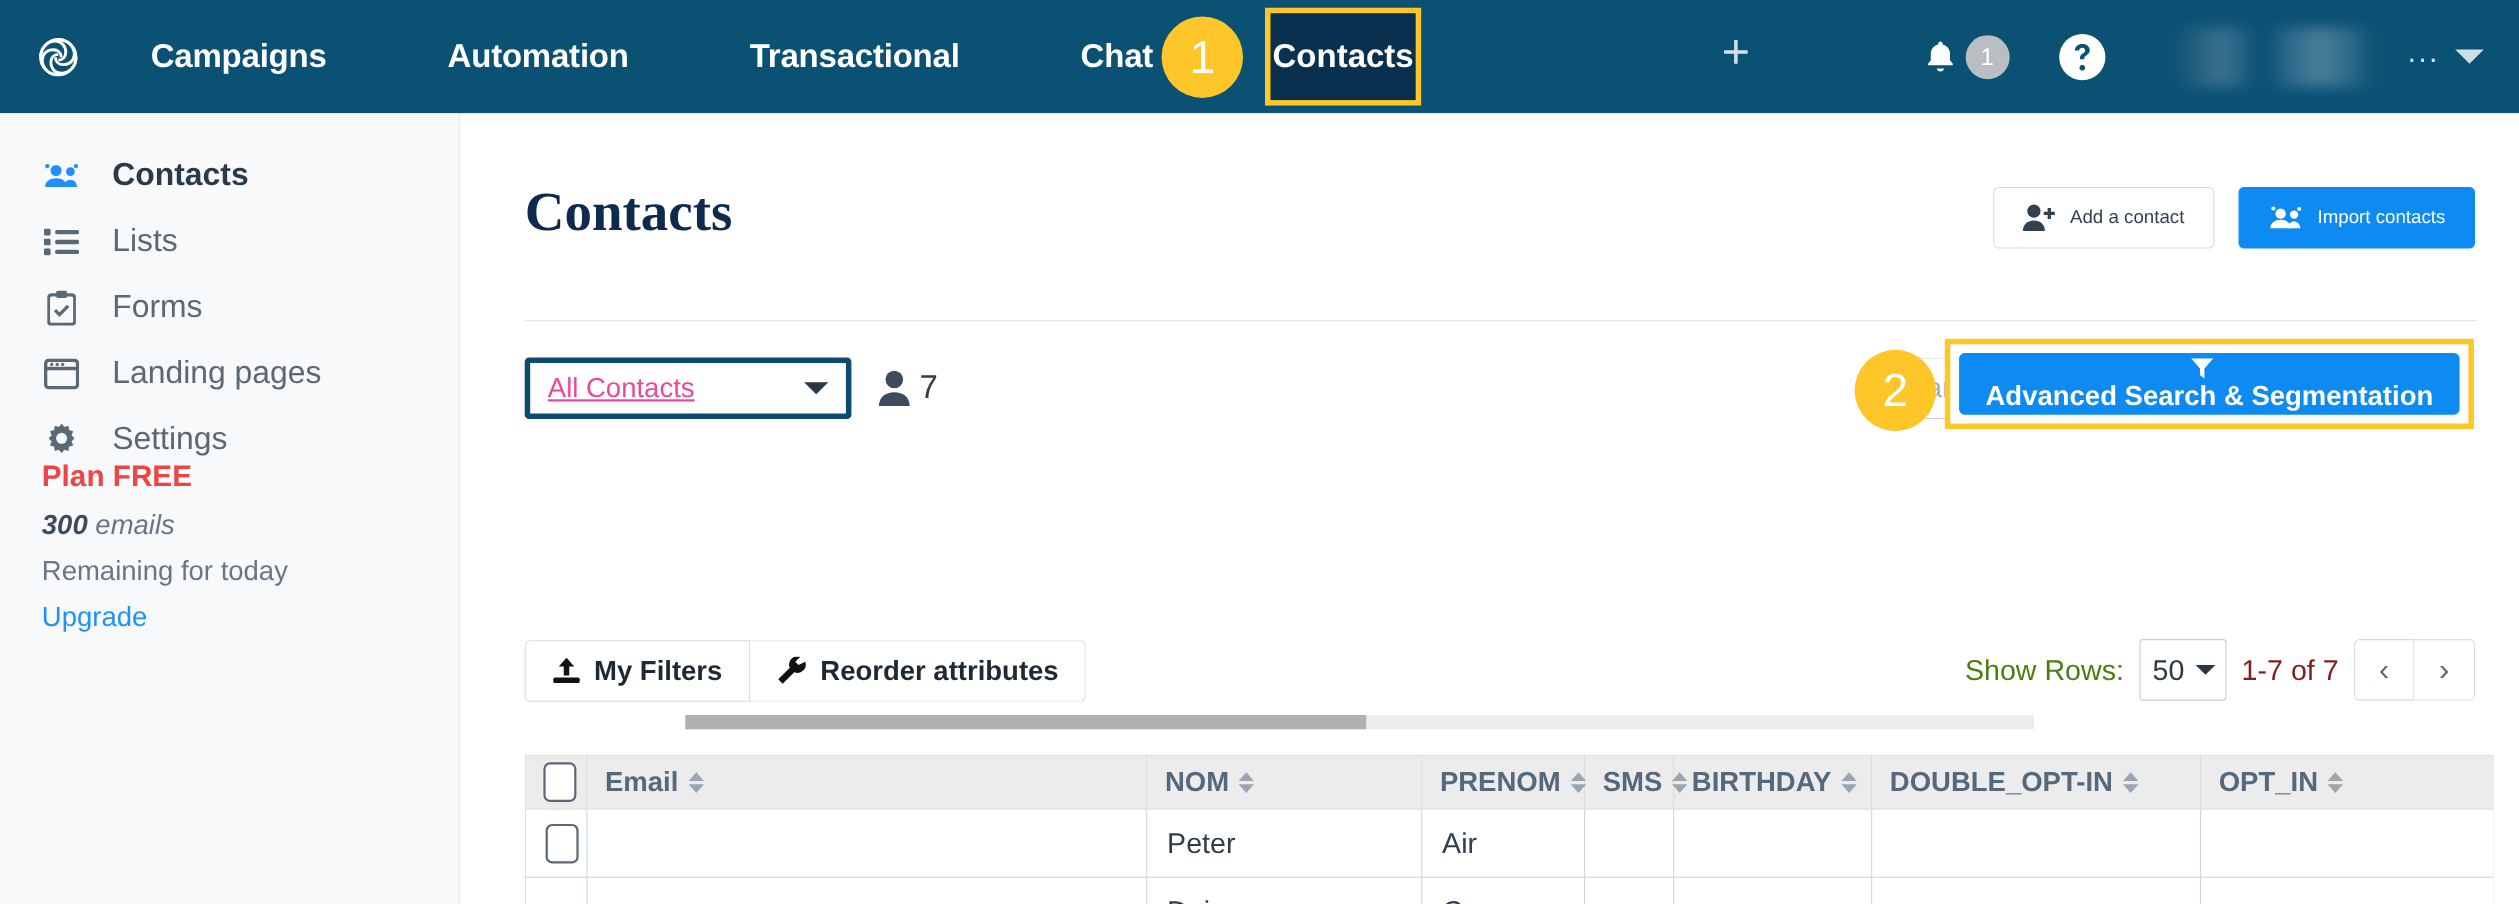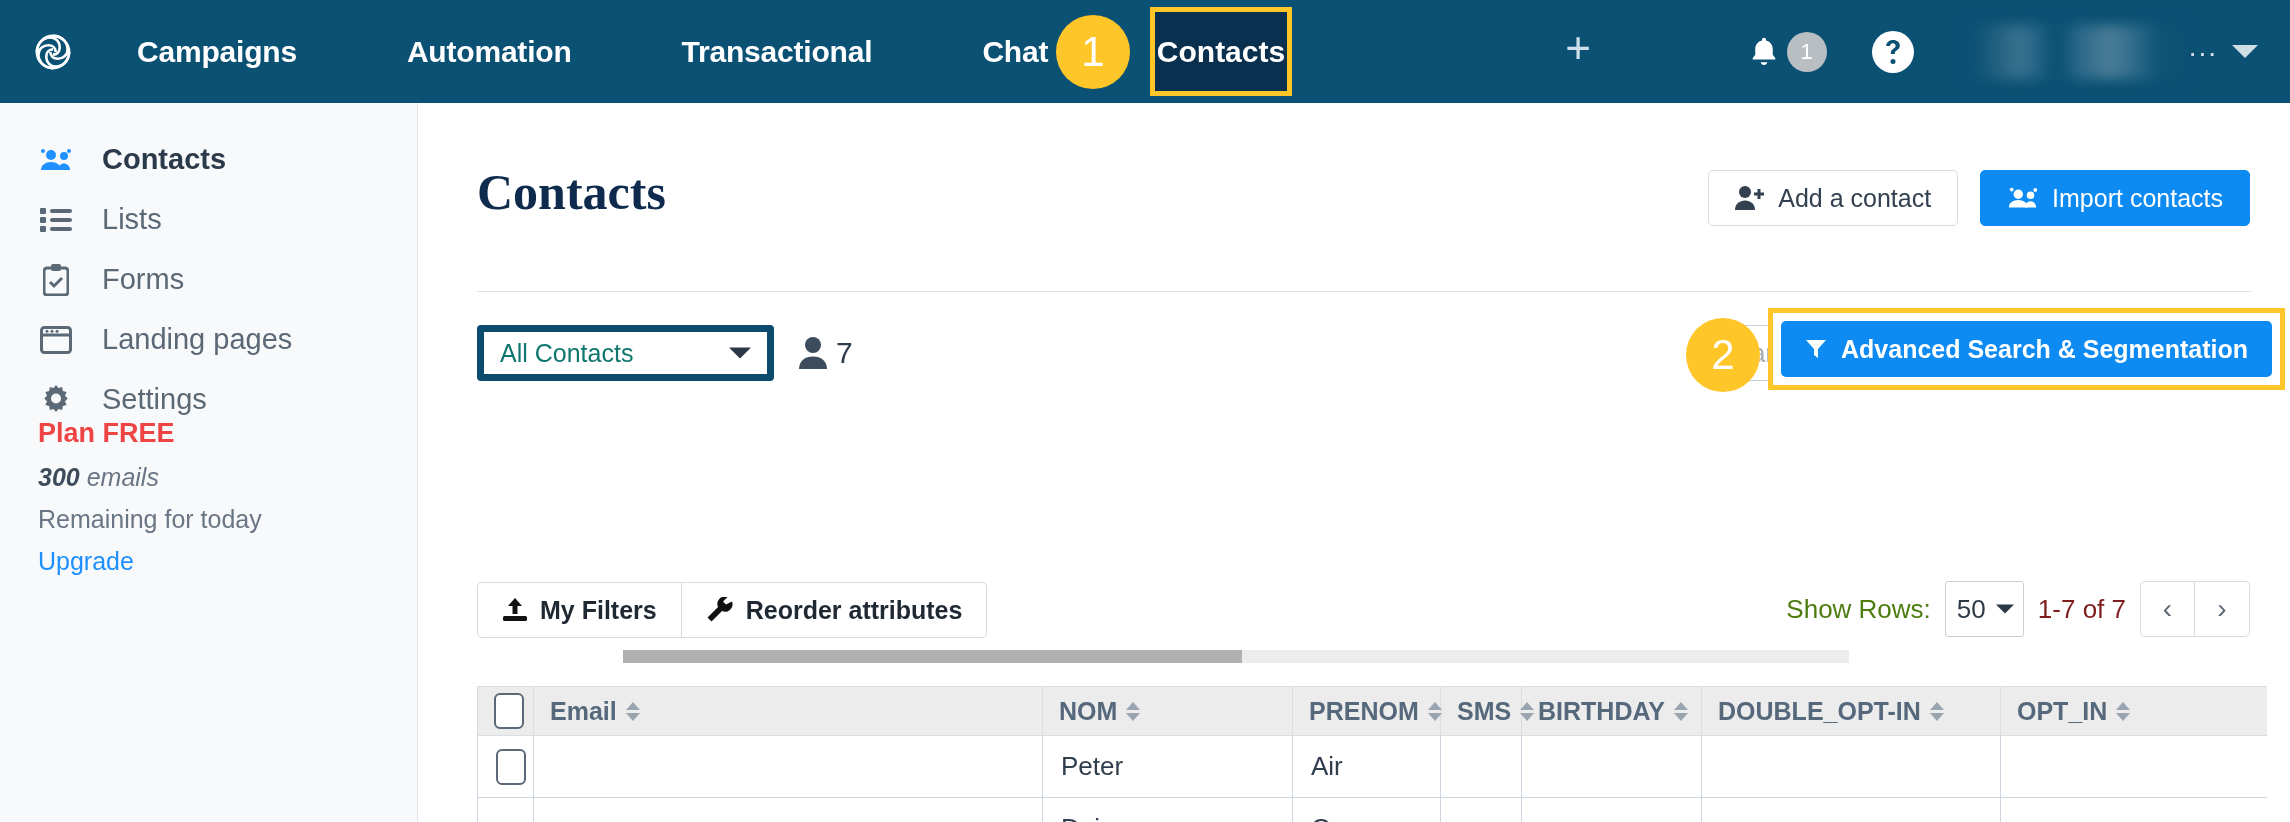--- a/index.html
+++ b/index.html
@@ -115,42 +115,42 @@
 
   .page-title {
     position: absolute; left: 58px; top: 60px;
     font-family: "Liberation Serif", serif;
     font-size: 50px; font-weight: bold; color: #0e2b4d;
   }
 
   .hdr-actions { position: absolute; right: 40px; top: 67px; display: flex; align-items: center; }
   .btn {
     display: inline-flex; align-items: center; justify-content: center;
-    font-size: 25px; border-radius: 5px; cursor: pointer; white-space: nowrap;
+    font-size: 17px; border-radius: 5px; cursor: pointer; white-space: nowrap;
   }
   .btn-outline {
     height: 56px; padding: 0 26px; background: #fff;
     border: 1px solid #d7dbe0; color: #32404f; font-weight: normal;
   }
   .btn-primary {
     height: 56px; padding: 0 26px; background: #0d8bf2;
     border: 1px solid #0d8bf2; color: #fff;
   }
   .btn .bico { margin-right: 13px; display: flex; align-items: center; }
 
   .divider {
     position: absolute; left: 58px; top: 188px; width: 1775px; height: 1px; background: #dfe3e8;
   }
 
   
   .filterbar { position: absolute; left: 58px; top: 222px; display: flex; align-items: center; }
   .select-box {
-    width: 297px; height: 56px; border: 7px solid #0c4a6e; border-radius: 4px;
+    width: 297px; height: 56px; border: 5px solid #0c4a6e; border-radius: 4px;
     background: #fff; display: flex; align-items: center; padding: 0 16px;
-    font-size: 25px; color: #0f766e; position: relative; cursor: pointer;
+    font-size: 25px; color: #ec4899; position: relative; cursor: pointer; text-decoration: underline;
   }
   .select-box .sel-caret {
     position: absolute; right: 16px; top: 50%; transform: translateY(-50%);
     width: 0; height: 0; border-left: 11px solid transparent;
     border-right: 11px solid transparent; border-top: 11px solid #2b3744;
   }
   .count-wrap { display: flex; align-items: center; margin-left: 24px; }
   .count-num { font-size: 30px; color: #2f3d4c; margin-left: 8px; }
 
   .searchgroup { position: absolute; left: 1287px; top: 222px; display: flex; align-items: center; }
@@ -166,21 +166,21 @@
   }
 
   .adv-wrap {
     position: absolute; left: 1768px; top: 308px;
     border: 5px solid #ffc629; background: #fff; padding: 8px;
     z-index: 5;
   }
   .adv-btn {
     height: 56px; padding: 0 24px; background: #0d8bf2; border-radius: 5px;
     display: flex; align-items: center; justify-content: center;
-    color: #fff; font-size: 25px; font-weight: bold; white-space: nowrap; cursor: pointer;
+    color: #fff; font-size: 25px; font-weight: bold; white-space: nowrap; cursor: pointer; flex-direction: column;
   }
   .funnel { margin-right: 14px; display: flex; }
 
   
   .toolbar2 { position: absolute; left: 58px; top: 479px; display: flex; }
   .tb-btn {
     height: 56px; padding: 0 24px; background: #fff; border: 1px solid #d7dbe0;
     display: flex; align-items: center; font-size: 25px; font-weight: bold;
     color: #1f2933; cursor: pointer; white-space: nowrap;
   }

